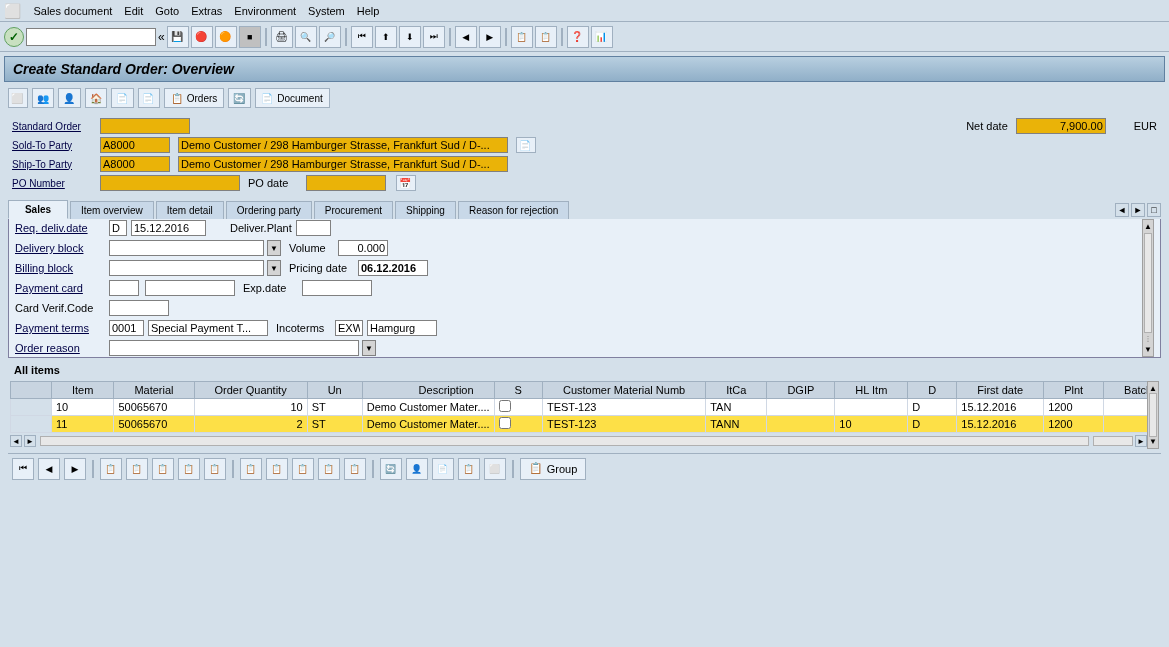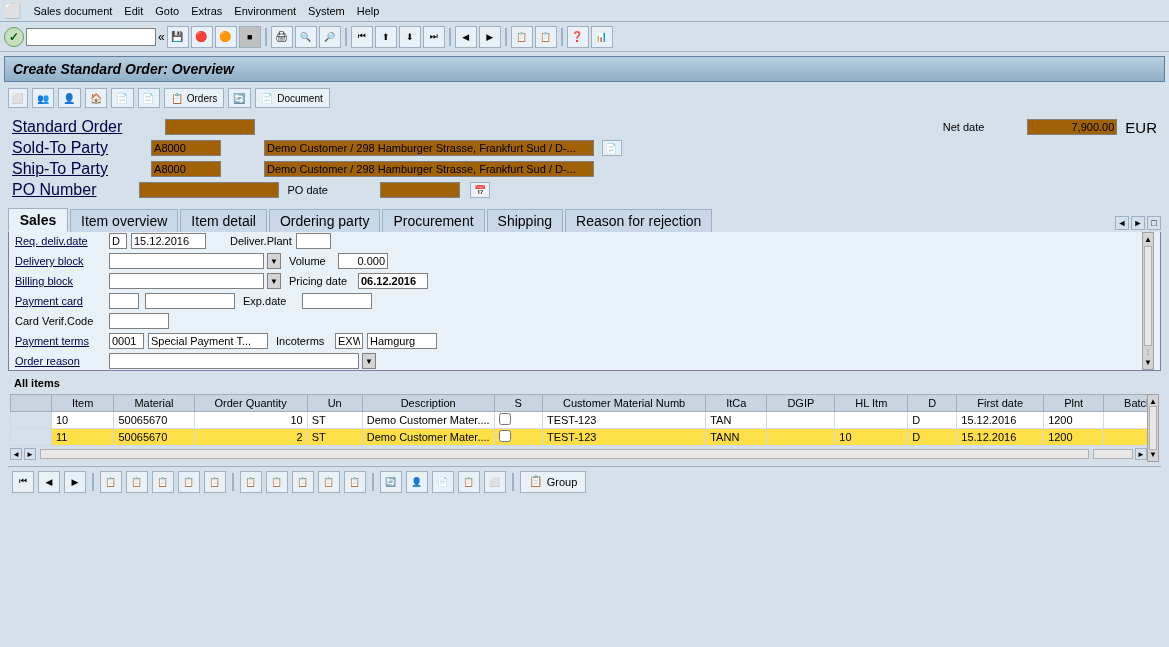--- a/index.html
+++ b/index.html
@@ -23,56 +23,56 @@
     .title-bar { background: linear-gradient(to bottom, #b8cfe0, #90afc8); padding: 4px 8px; margin-bottom: 4px; border: 1px solid #6080a0; }
     .title-bar h1 { font-size: 14px; font-weight: bold; color: #000; font-style: italic; }
     
     
     .second-toolbar { background: #d4e0ea; padding: 2px 4px; display: flex; align-items: center; gap: 4px; margin-bottom: 4px; }
     .sec-btn { height: 20px; border: 1px solid #a0b0c0; background: #e8f0f8; cursor: pointer; display: flex; align-items: center; justify-content: center; font-size: 10px; padding: 0 4px; gap: 2px; }
     
     
     .form-area { background: #d4e0ea; padding: 4px 8px; margin-bottom: 4px; }
     .form-row { display: flex; align-items: center; margin-bottom: 3px; gap: 8px; }
-    .form-label { font-size: 16px; color: #000045; text-decoration: underline; cursor: pointer; min-width: 80px; }
+    .form-label { font-size: 10px; color: #000045; text-decoration: underline; cursor: pointer; min-width: 80px; }
     .form-label-plain { font-size: 11px; color: #000; min-width: 80px; }
-    .form-input { height: 16px; border: 1px solid #808080; background: #a16207; padding: 0 2px; font-size: 11px; margin-left: 35px; }
+    .form-input { height: 16px; border: 1px solid #808080; background: #eab308; padding: 0 2px; font-size: 11px; }
     .form-input-wide { width: 340px; }
     .form-input-sm { width: 60px; }
     .form-input-med { width: 100px; }
-    .tab { padding: 3px 10px; border: 1px solid #a0b0c0; background: #c8d8e8; cursor: pointer; font-size: 14px; margin-right: 2px; border-bottom: none; min-width: 60px; text-align: center; }
+    .tab { padding: 3px 10px; border: 1px solid #a0b0c0; background: #c8d8e8; cursor: pointer; font-size: 10px; margin-right: 2px; border-bottom: none; min-width: 60px; text-align: center; }
     .tab.active { background: #e8f0f8; border-bottom: 1px solid #e8f0f8; font-weight: bold; z-index: 1; }
     .tab-scroll-btn { width: 14px; height: 14px; border: 1px solid #a0b0c0; background: #d4e0ea; cursor: pointer; display: flex; align-items: center; justify-content: center; font-size: 9px; }
     
     
     .tab-content { background: #e8f0f8; border: 1px solid #8080a0; border-top: none; padding: 6px 8px; }
     .sales-row { display: flex; align-items: center; gap: 4px; height: 18px; }
     .sales-label { font-size: 11px; color: #000; min-width: 90px; }
     .sales-input { height: 16px; border: 1px solid #808080; background: #fff; padding: 0 2px; font-size: 11px; }
     .sales-label-link { color: #000045; text-decoration: underline; cursor: pointer; }
     .checkbox { width: 12px; height: 12px; border: 1px solid #808080; background: #fff; }
     .dropdown-arrow { width: 14px; height: 16px; border: 1px solid #808080; background: #d4d4d4; cursor: pointer; display: flex; align-items: center; justify-content: center; font-size: 8px; margin-left: -1px; }
     
     
     .items-section { background: #d4e0ea; padding: 4px; margin-top: 4px; }
     .items-title { font-size: 11px; font-weight: bold; margin-bottom: 3px; background: #d4e0ea; padding: 2px 4px; }
     .items-table { width: 100%; border-collapse: collapse; font-size: 11px; }
-    .items-table th { background: #c8d4e0; padding: 2px 20px; border: 1px solid #a0b0c0; font-weight: normal; text-align: center; white-space: nowrap; margin-left: 48px; }
+    .items-table th { background: #c8d4e0; padding: 2px 20px; border: 1px solid #a0b0c0; font-weight: normal; text-align: right; white-space: nowrap; margin-left: 48px; }
     .items-table td { padding: 1px 4px; border: 1px solid #d0d8e4; white-space: nowrap; height: 16px; }
     .items-table tr:nth-child(odd) td { background: #fff; }
     .items-table tr:nth-child(even) td { background: #f0f4f8; }
     .items-table tr.selected td { background: #fde047; }
     
     
     .bottom-toolbar { background: #d4e0ea; padding: 2px 4px; display: flex; align-items: center; gap: 4px; border-top: 1px solid #a0b0c0; height: 30px; }
     .bottom-btn { width: 22px; height: 22px; border: 1px solid #a0b0c0; background: #e8f0f8; cursor: pointer; display: flex; align-items: center; justify-content: center; font-size: 9px; }
     .bottom-separator { width: 2px; height: 18px; background: #a0b0c0; margin: 0 2px; }
     .group-btn { height: 22px; border: 1px solid #a0b0c0; background: #e8f0f8; cursor: pointer; display: flex; align-items: center; gap: 4px; padding: 0 8px; font-size: 11px; }
     
-    .currency-label { font-size: 15px; margin-left: 0; }
+    .currency-label { font-size: 11px; margin-left: 20px; }
     
     .icon-box { width: 20px; height: 16px; border: 1px solid #a0b0c0; background: #e8f0f8; display: flex; align-items: center; justify-content: center; cursor: pointer; font-size: 10px; }
   </style>
 </head>
 <body>
 
 <div class="menu-bar">
   <span style="font-size:14px;">⬜</span>
   <span class="menu-item">Sales document</span>
   <span class="menu-item">Edit</span>

